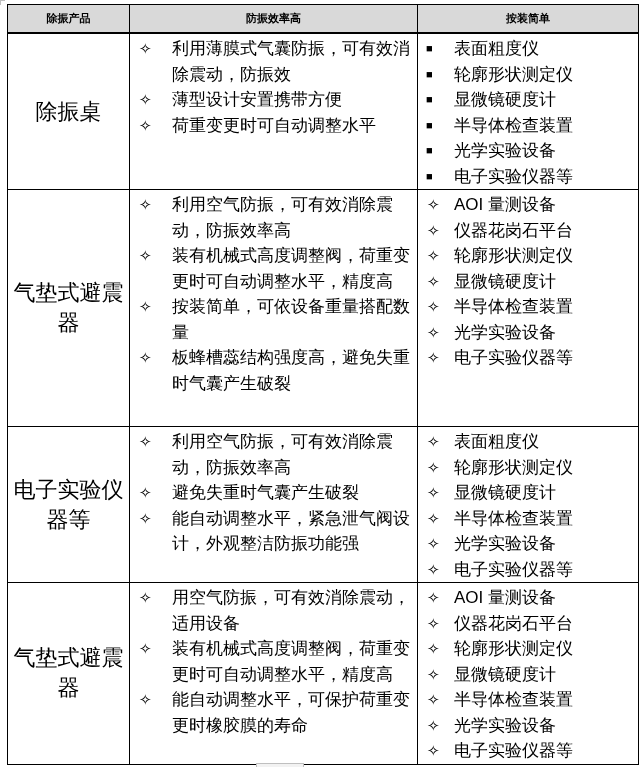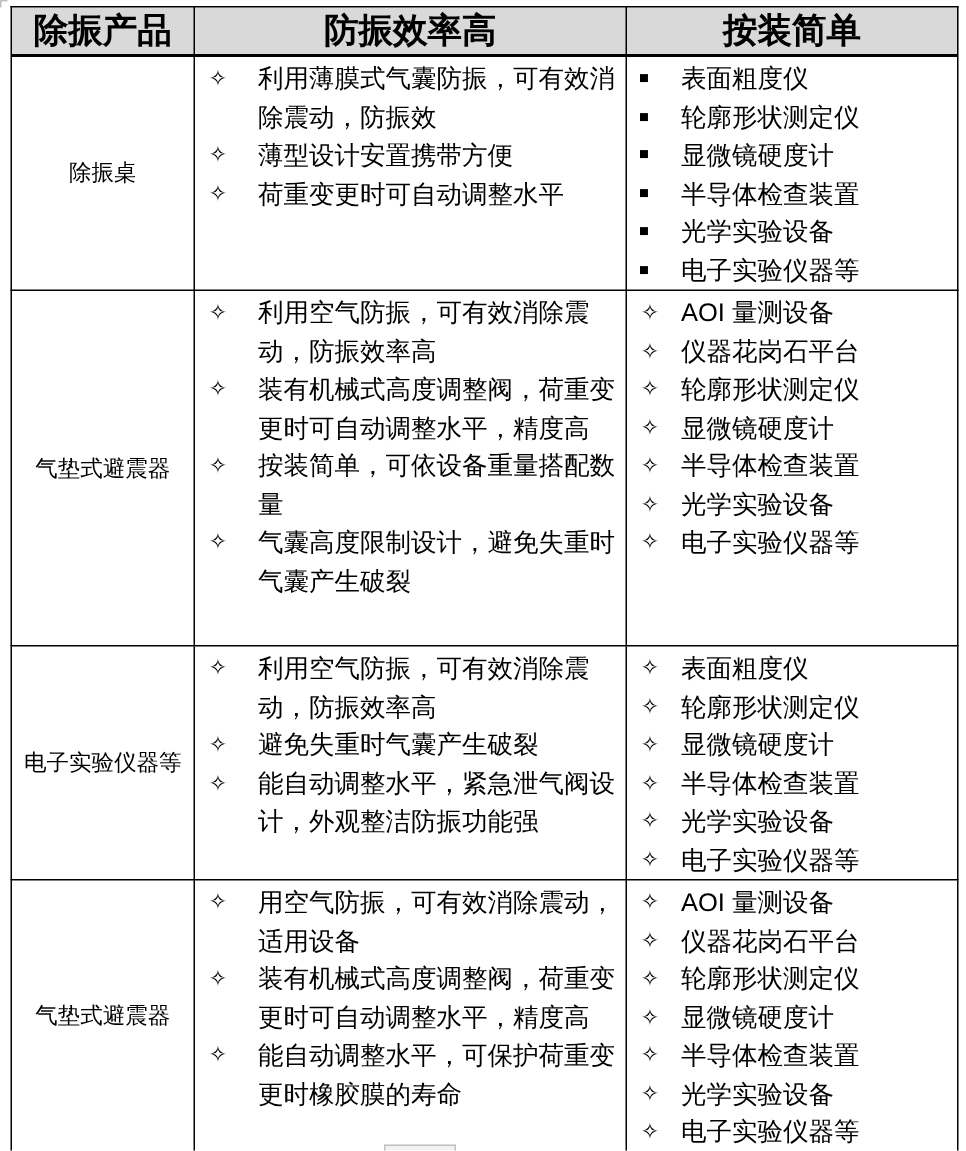--- a/index.html
+++ b/index.html
@@ -23,33 +23,33 @@
   .doc-table col.c1 { width: 122px; }
   .doc-table col.c2 { width: 288px; }
   .doc-table col.c3 { width: 221px; }
   .doc-table th, .doc-table td {
     border: 1px solid #000000;
     padding: 0;
   }
   .doc-table thead th {
     background: #d9d9d9;
     height: 27px;
-    font-size: 23px;
+    font-size: 11px;
     font-weight: bold;
     text-align: center;
     border-bottom: 2px solid #000000;
   }
   tbody tr:nth-child(1) { height: 155px; }
   tbody tr:nth-child(2) { height: 237px; }
   tbody tr:nth-child(3) { height: 154px; }
   tbody tr:nth-child(4) { height: 179px; }
   td.product-cell {
     text-align: center;
     vertical-align: middle;
-    font-size: 15px;
+    font-size: 22px;
   }
   td.features-cell, td.devices-cell {
     vertical-align: top;
   }
   ul.cell-list {
     list-style: none;
     margin: 2px 0 0 0;
     padding: 0;
   }
   li.item {
@@ -129,21 +129,21 @@
 
   <tr>
     <td class="product-cell">
       <span>气垫式避震器</span>
     </td>
     <td class="features-cell">
       <ul class="cell-list">
             <li class="item"><span class="bullet">✧</span><span>利用空气防振，可有效消除震动，防振效率高</span></li>
             <li class="item"><span class="bullet">✧</span><span>装有机械式高度调整阀，荷重变更时可自动调整水平，精度高</span></li>
             <li class="item"><span class="bullet">✧</span><span>按装简单，可依设备重量搭配数量</span></li>
-            <li class="item"><span class="bullet">✧</span><span>气囊高度限制设计，避免失重时气囊产生破裂</span></li>
+            <li class="item"><span class="bullet">✧</span><span>板蜂槽蕊结构强度高，避免失重时气囊产生破裂</span></li>
           </ul>
     </td>
     <td class="devices-cell">
       <ul class="cell-list">
             <li class="item"><span class="bullet">✧</span><span>AOI 量测设备</span></li>
             <li class="item"><span class="bullet">✧</span><span>仪器花岗石平台</span></li>
             <li class="item"><span class="bullet">✧</span><span>轮廓形状测定仪</span></li>
             <li class="item"><span class="bullet">✧</span><span>显微镜硬度计</span></li>
             <li class="item"><span class="bullet">✧</span><span>半导体检查装置</span></li>
             <li class="item"><span class="bullet">✧</span><span>光学实验设备</span></li>

